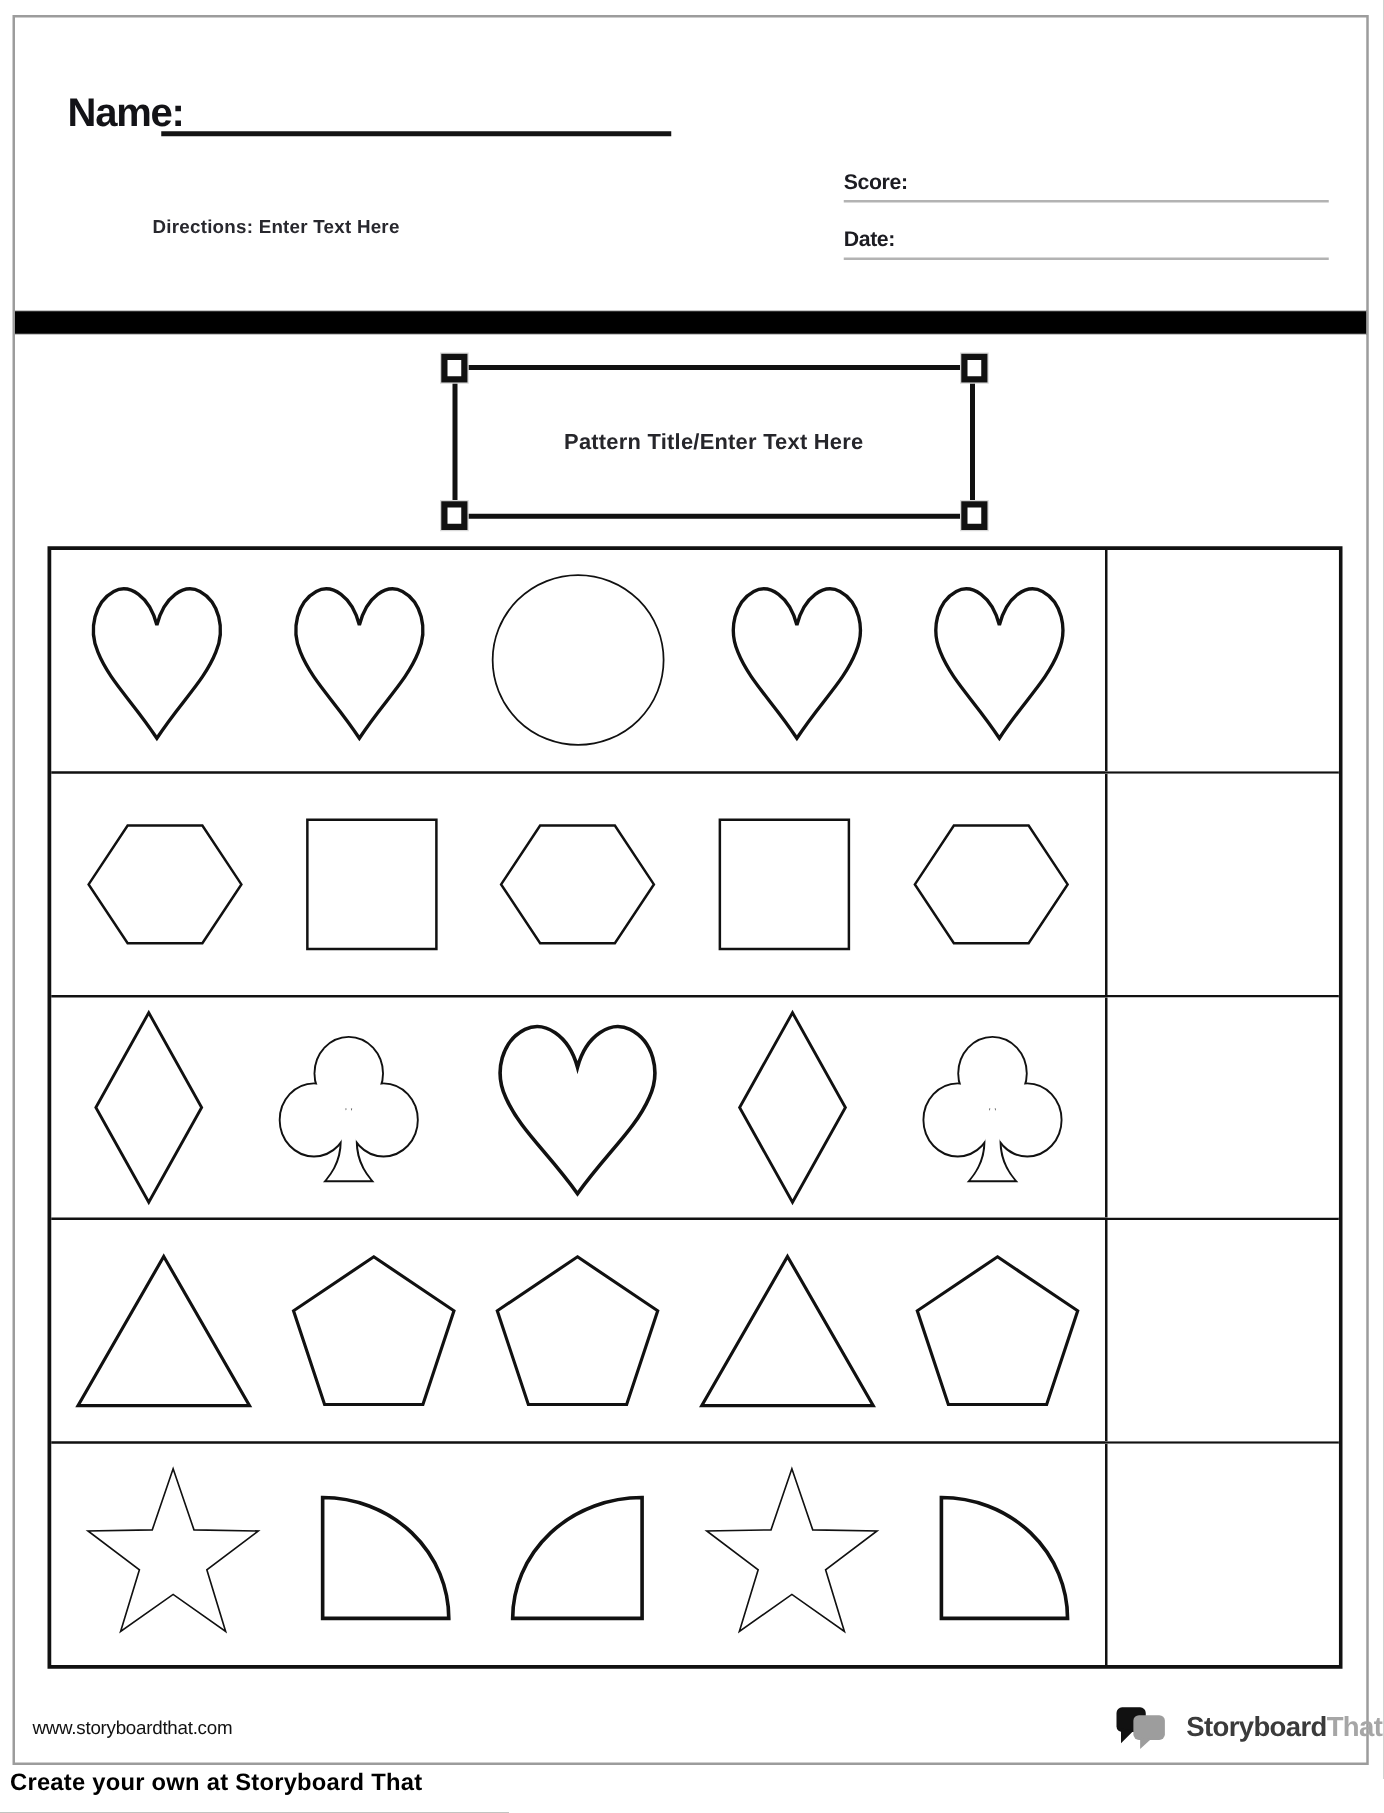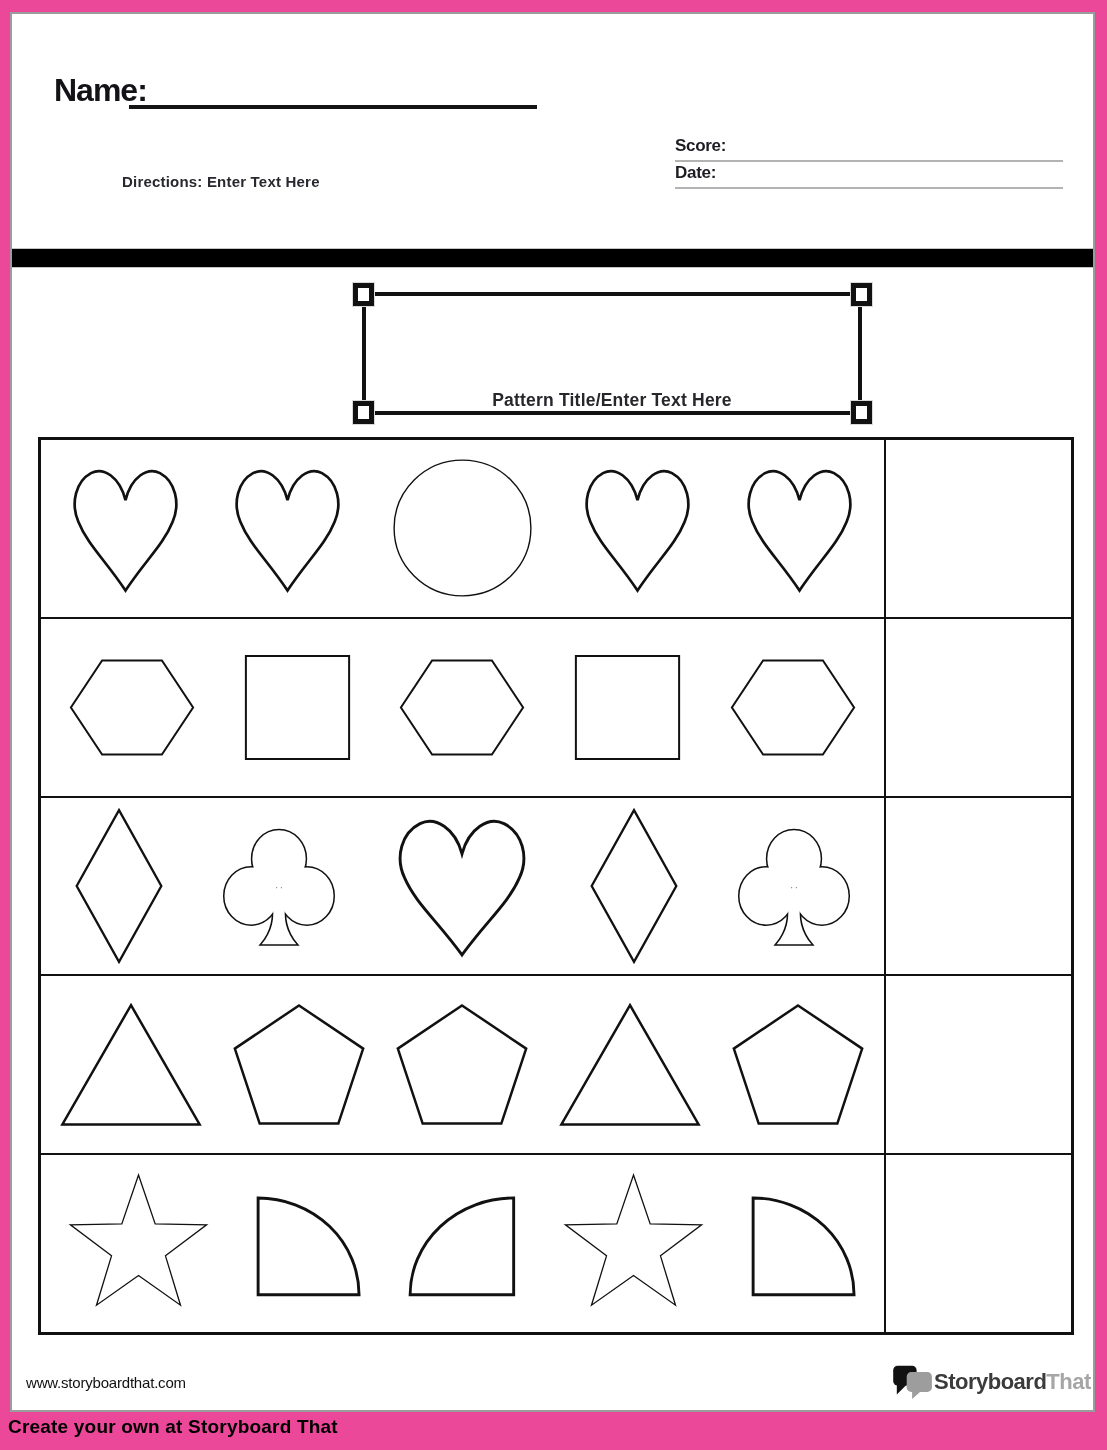--- a/index.html
+++ b/index.html
@@ -1,19 +1,19 @@
 <!DOCTYPE html>
 <html><head>
 <meta charset="utf-8">
 <style>
   * { margin:0; padding:0; box-sizing:border-box; }
   html,body { width:1107px; height:1450px; }
   body { font-family:"Liberation Sans", sans-serif; background:#0a1408; position:relative; overflow:hidden; }
 
-  .frame { position:absolute; inset:0; background:#ec4899; }
+  .frame { position:absolute; inset:0; background:#ffffff; }
 
   .page {
     position:absolute; left:10px; top:12px; width:1085px; height:1400px;
     background:#ffffff; border:2px solid #9c9c9c;
   }
 
   
   .name-label {
     position:absolute; left:42px; top:58px;
     font-size:32px; font-weight:700; letter-spacing:-1px; color:#131317;
@@ -21,31 +21,31 @@
   .name-line {
     position:absolute; left:117px; top:91px; width:408px; height:4px; background:#141414;
   }
   .directions {
     position:absolute; left:110px; top:159px; width:360px; 
     font-size:15px; font-weight:700; color:#28282e; letter-spacing:0.2px;
   }
   .score-date { position:absolute; left:663px; top:122px; width:388px; }
   .sd-label { text-align:left; font-size:17px; font-weight:700; color:#1c1c22; letter-spacing:-0.3px; }
   .sd-line { width:100%; height:2px; background:#b3b3b3; margin-top:4px; }
-  .sd-block + .sd-block { margin-top:1px; }
+  .sd-block + .sd-block { margin-top:20px; }
 
   .divider-bar {
     position:absolute; left:0; top:234px; width:100%; height:20px;
     background:#000; border-top:1px solid #c4c4c4; border-bottom:1px solid #c4c4c4;
   }
 
   
   .title-box {
-    position:absolute; left:350px; top:278px; width:500px; height:123px;
-    border:4px solid #111; display:flex; align-items:flex-end; justify-content:center;
+    position:absolute; left:350px; top:278px; width:418px; height:123px;
+    border:4px solid #111; display:flex; align-items:center; justify-content:center;
   }
   .title-text { font-size:17.5px; font-weight:700; color:#26262b; letter-spacing:0.2px; }
   .corner {
     position:absolute; width:21px; height:23px; background:#fff;
     border:5px solid #111; box-shadow:0 0 0 1px #d9d9d9;
   }
   .corner.tl { left:-13px; top:-13px; }
   .corner.tr { right:-14px; top:-13px; }
   .corner.bl { left:-13px; bottom:-13px; }
   .corner.br { right:-14px; bottom:-13px; }
@@ -58,21 +58,21 @@
   .prow { flex:1; display:flex; border-bottom:2px solid #111; min-height:0; }
   .prow:last-child { border-bottom:none; }
   .shapes { flex:1; display:flex; align-items:center; justify-content:space-around; padding:0 4px; min-width:0; }
   .answer { width:187px; border-left:2px solid #111; background:#fff; }
   .shape { display:flex; align-items:center; justify-content:center; }
   .shape svg { display:block; fill:none; stroke:#111; stroke-linejoin:miter; }
   .shape svg .f { fill:#ffffff; stroke:none; }
 
   
   .site-url { position:absolute; left:14px; top:1360px; font-size:15px; font-weight:400; color:#111; letter-spacing:-0.2px; }
-  .logo { position:absolute; left:880px; top:1350px; display:flex; align-items:center; gap:0; }
+  .logo { position:absolute; left:880px; top:1350px; display:flex; align-items:center; gap:15px; }
   .logo-text { font-size:22px; font-weight:700; letter-spacing:-0.5px; }
   .logo-dark { color:#3b3b3b; }
   .logo-light { color:#a6a6a6; font-weight:700; }
 
   .bottom-text {
     position:absolute; left:8px; top:1416px;
     font-size:19px; font-weight:700; color:#000; letter-spacing:0.2px;
   }
 </style>
 </head>

